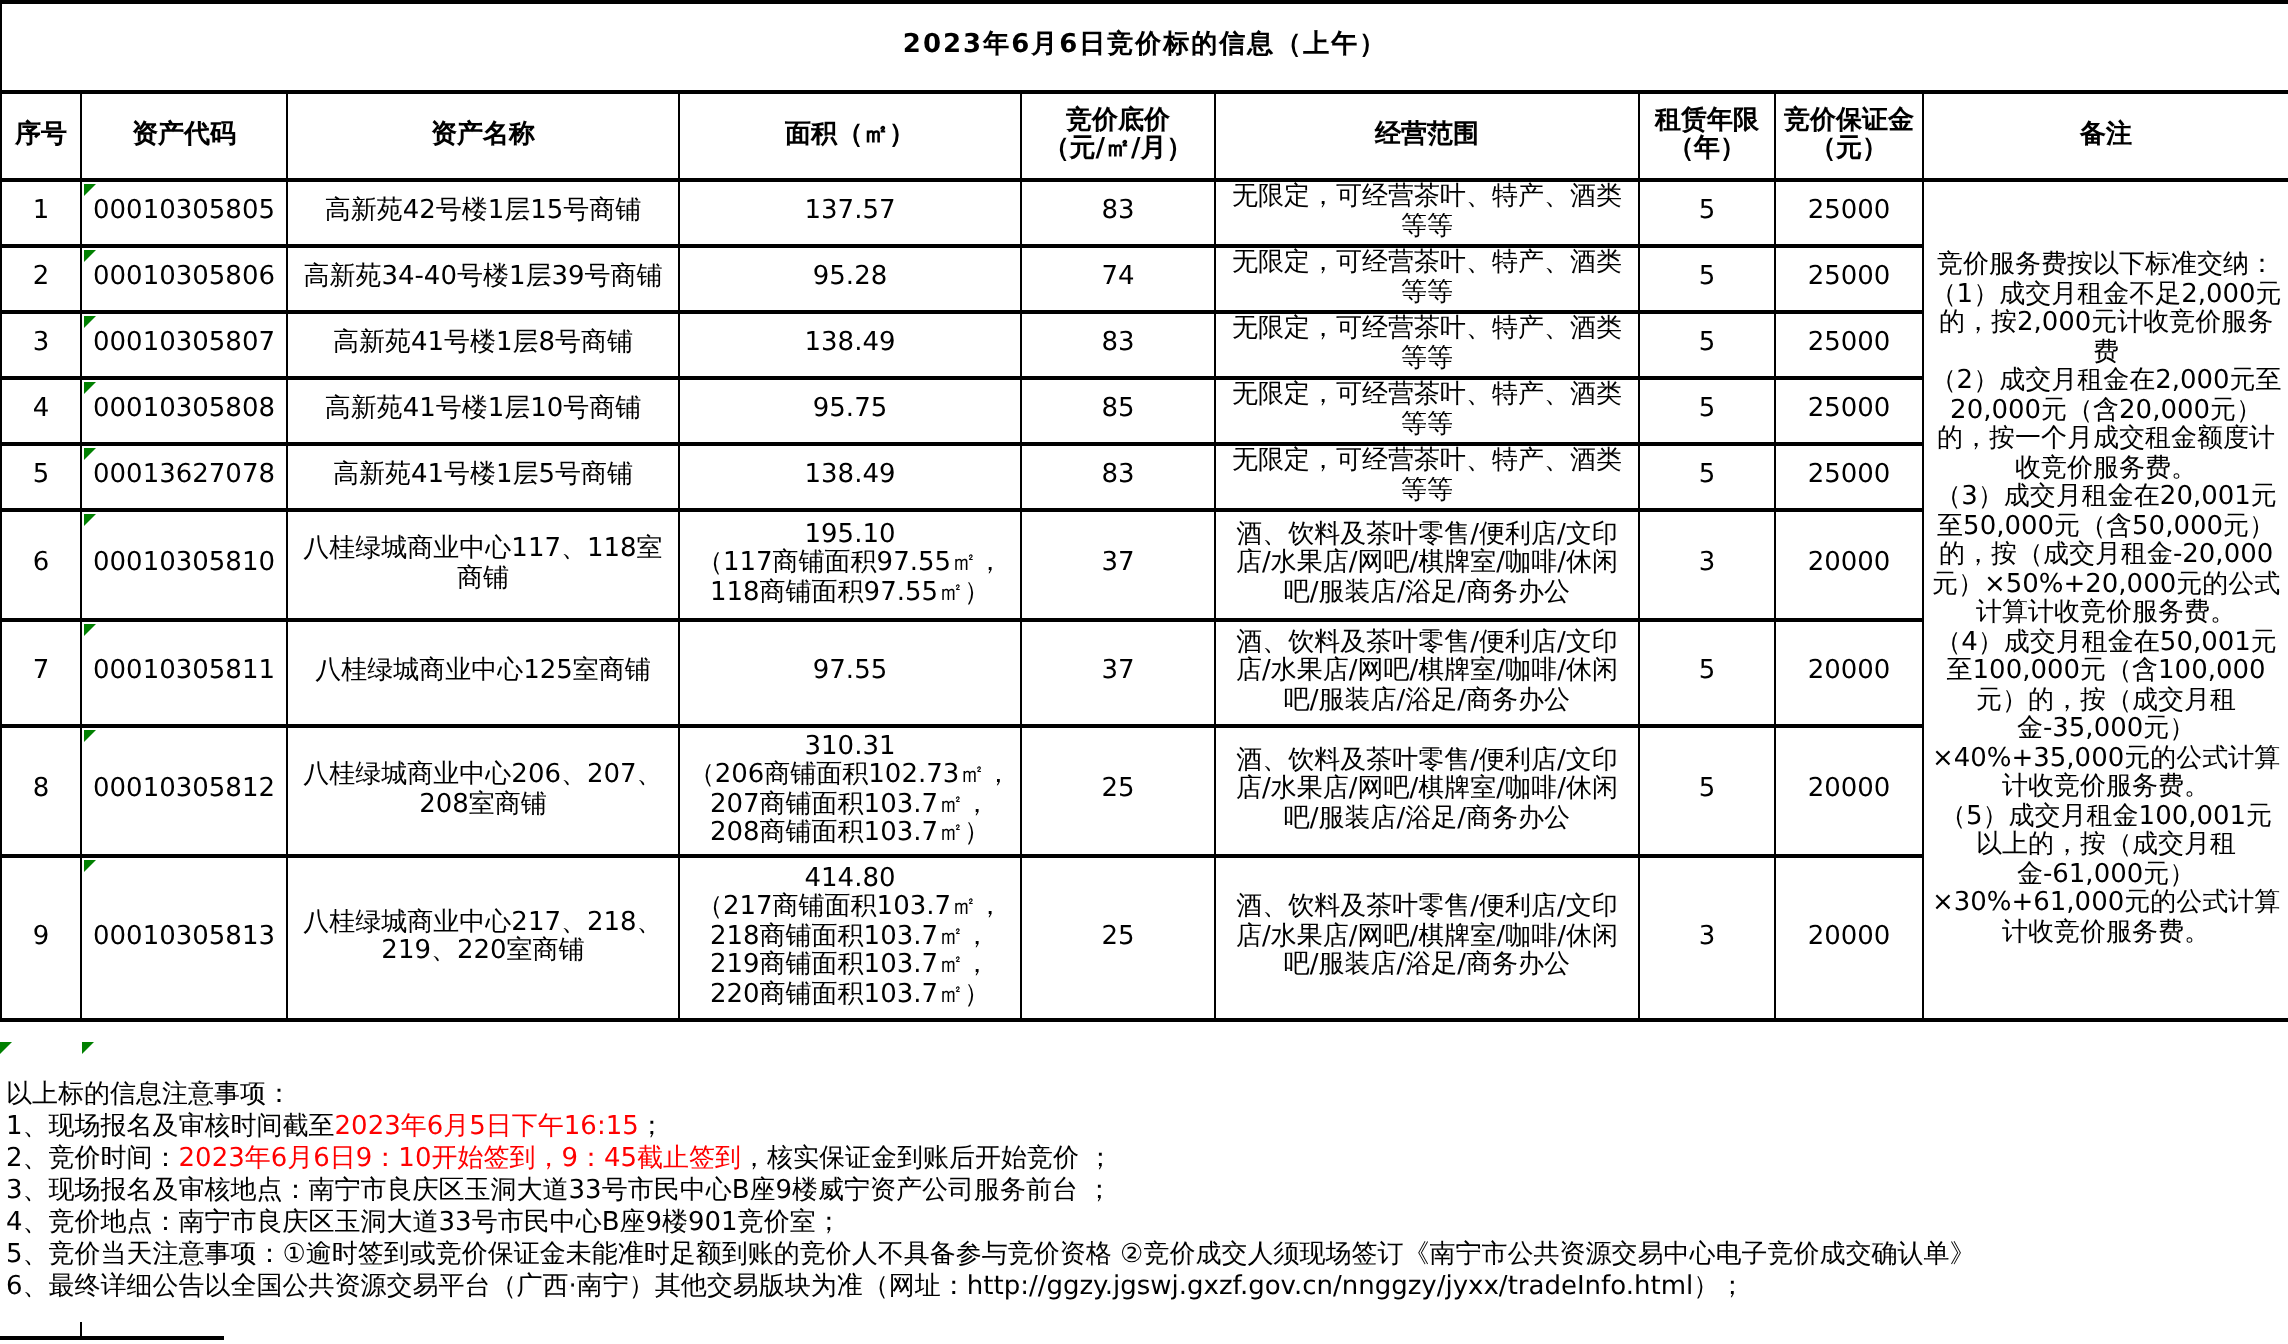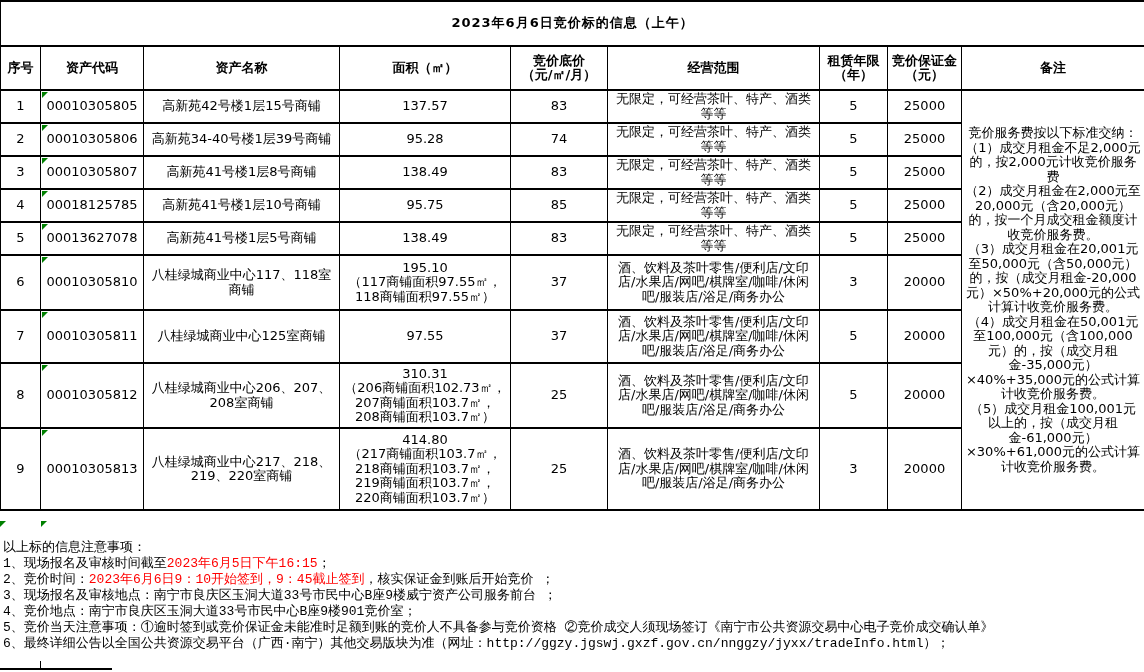--- a/index.html
+++ b/index.html
@@ -12,21 +12,21 @@
   td.title-cell{font-size:22px;font-weight:bold;letter-spacing:1px;line-height:24px;margin-left:13px;}
   td.hdr{font-weight:bold;white-space:pre-line;}
   td.c-code{position:relative;}
   td.c-scope{font-size:12px;line-height:15px;}
   td.c-area .area-detail{line-height:14.5px;}
   td.c-remark{text-align:left;vertical-align:middle;white-space:pre-line;
        font-size:13px;line-height:14.6px;padding:2px 3px;}
   .tri{position:absolute;top:1px;left:1px;width:0;height:0;
        border-top:6px solid #008000;border-right:6px solid transparent;}
   .notes{position:absolute;left:3px;top:540px;width:1138px;font-size:13px;line-height:16px;
-       white-space:nowrap;font-family:Liberation Mono, monospace;}
+       white-space:nowrap;}
   .notes .red{color:#ff0000;}
   .stray-tri{position:absolute;width:0;height:0;
        border-top:6px solid #008000;border-right:6px solid transparent;}
   .bl-hline{position:absolute;left:0;top:668px;width:112px;height:2px;background:#000;}
   .bl-vtick{position:absolute;left:40px;top:661px;width:1px;height:9px;background:#000;}
 </style>
 </head>
 <body>
 
 <table class="bid">
@@ -94,21 +94,21 @@
     <td>高新苑41号楼1层8号商铺</td>
     <td class="c-area">138.49</td>
     <td>83</td>
     <td class="c-scope">无限定，可经营茶叶、特产、酒类等等</td>
     <td>5</td>
     <td>25000</td>
   </tr>
 
   <tr style="height:33px">
     <td>4</td>
-    <td class="c-code"><span class="tri"></span><span>00018125785</span></td>
+    <td class="c-code"><span class="tri"></span><span>00010305808</span></td>
     <td>高新苑41号楼1层10号商铺</td>
     <td class="c-area">95.75</td>
     <td>85</td>
     <td class="c-scope">无限定，可经营茶叶、特产、酒类等等</td>
     <td>5</td>
     <td>25000</td>
   </tr>
 
   <tr style="height:31px">
     <td>5</td>

